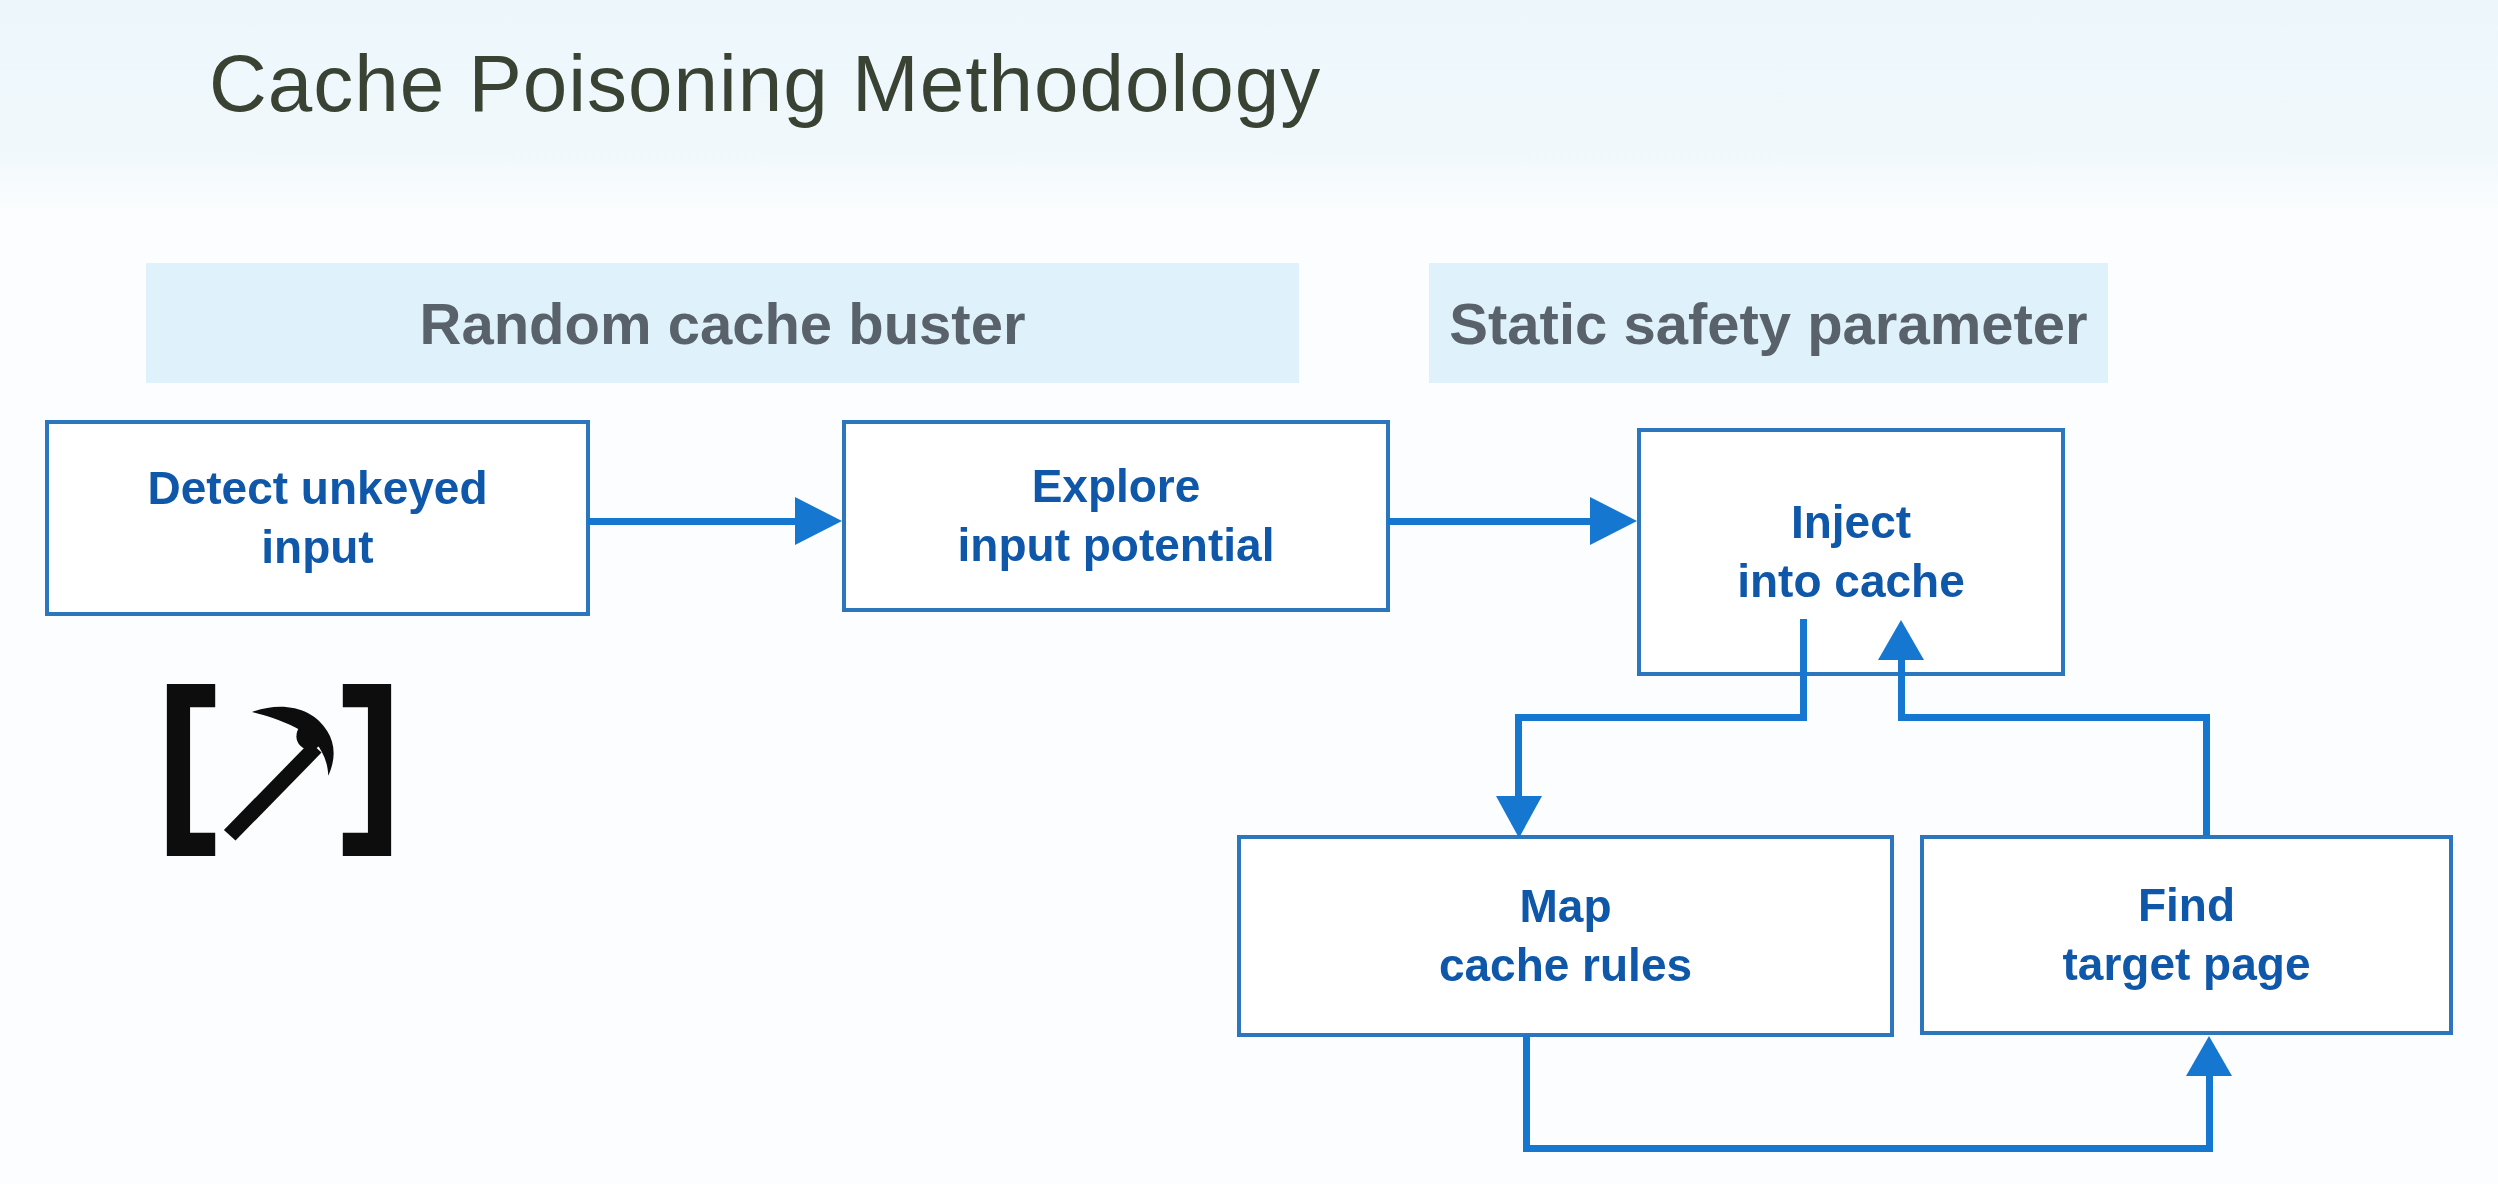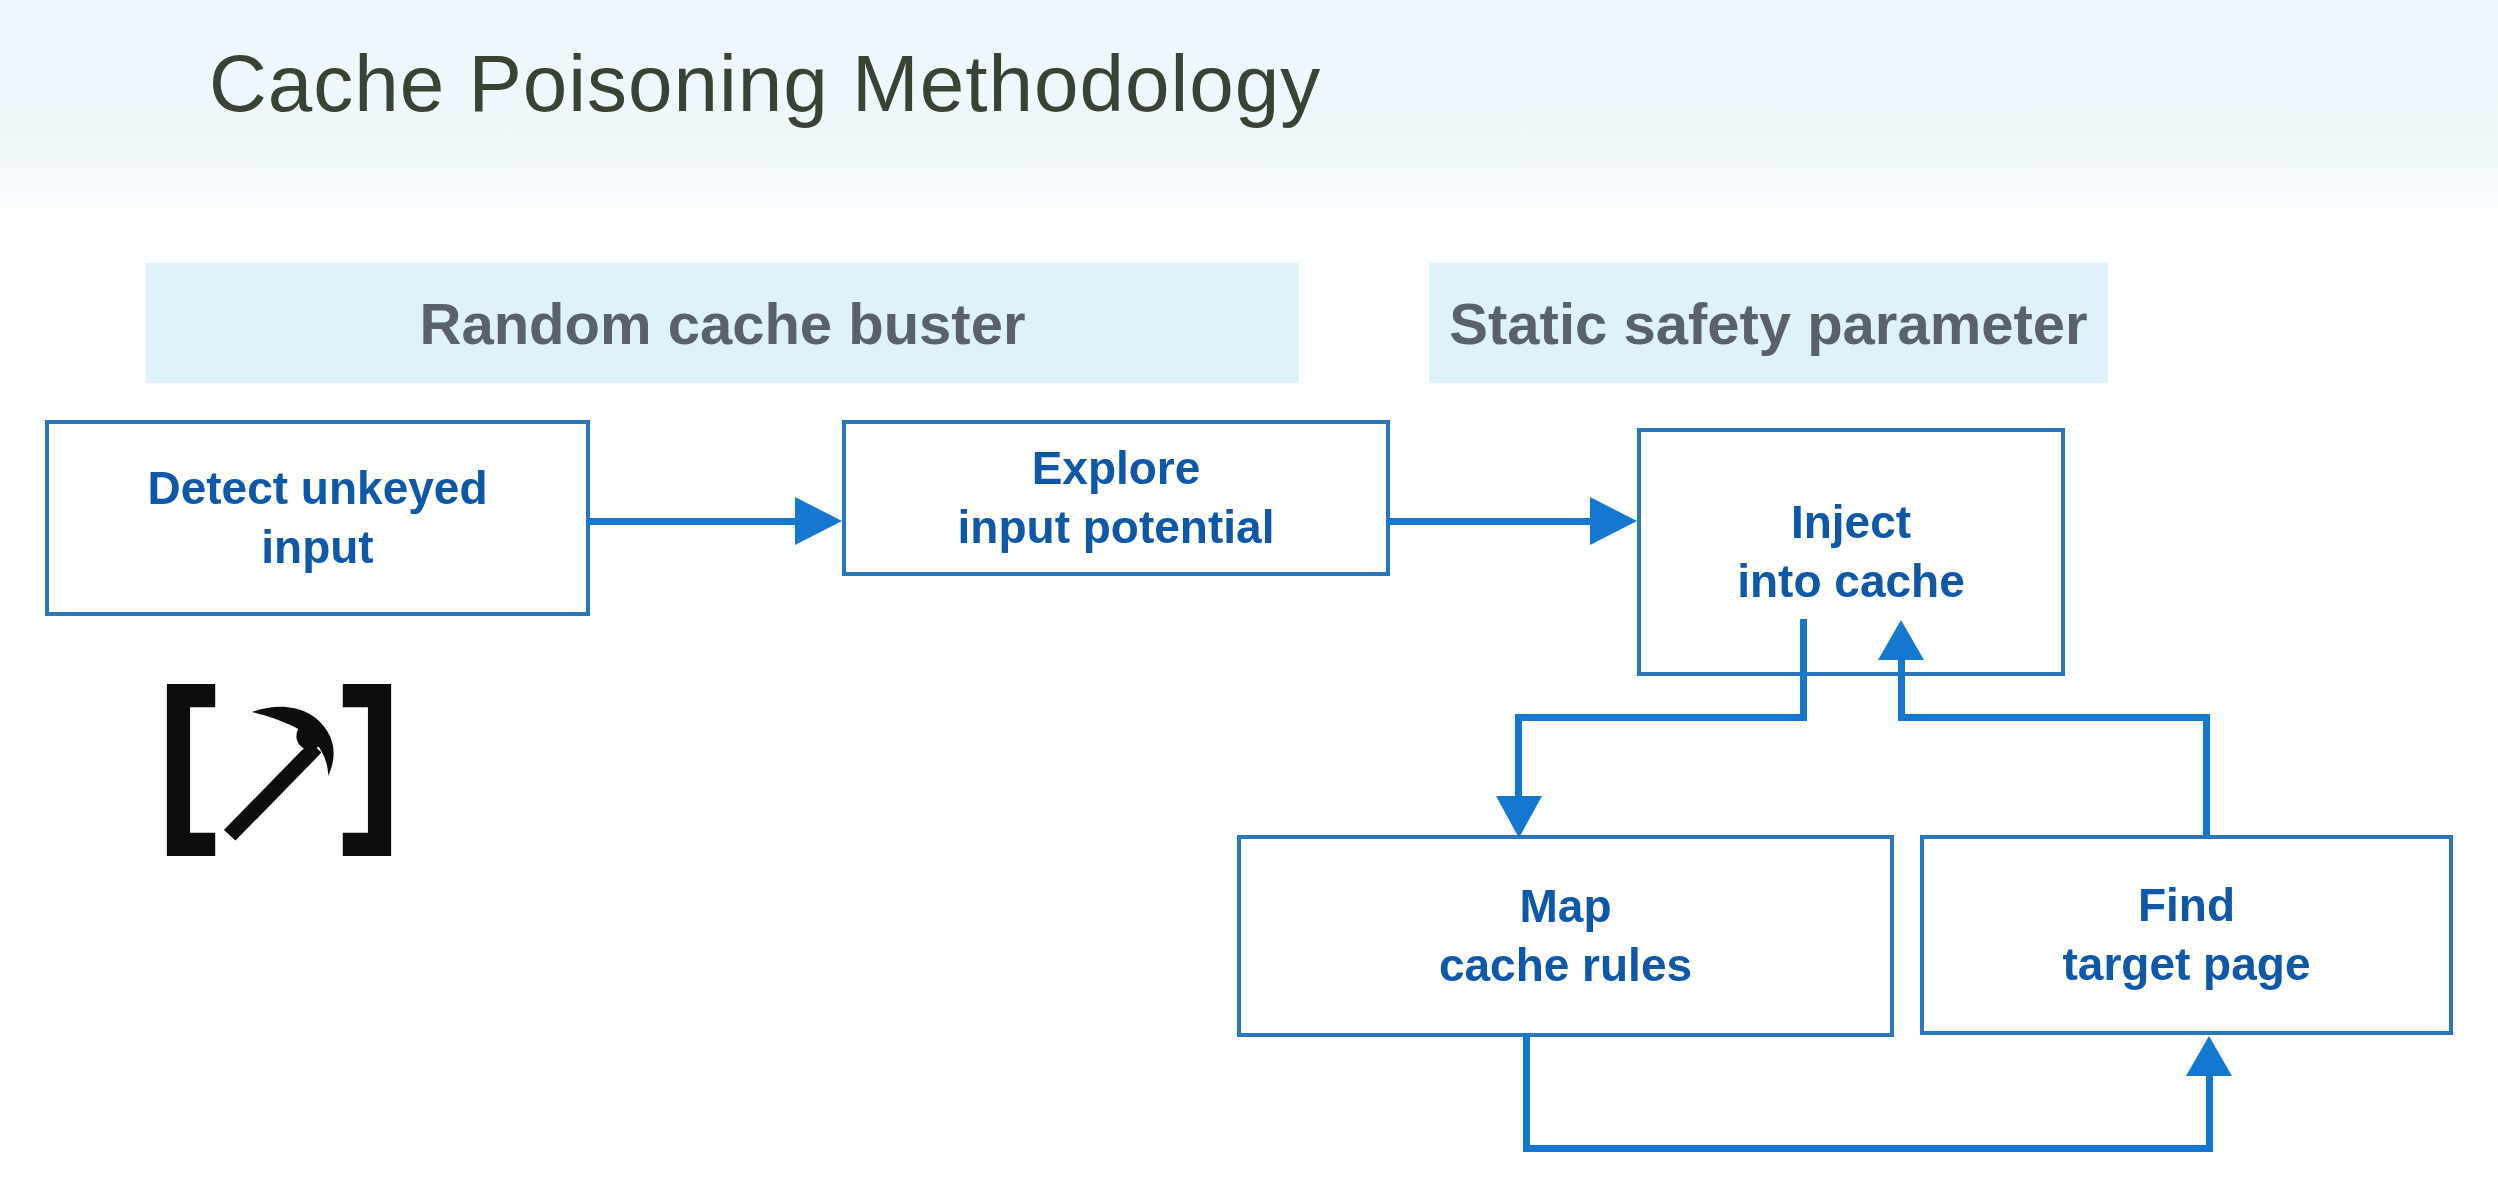--- a/index.html
+++ b/index.html
@@ -40,21 +40,21 @@
   #chip-static{left:1429px;width:679px;}
   .fbox{
     position:absolute;background:#ffffff;
     border:4px solid var(--box-border,#2b76bc);
     box-sizing:border-box;
     display:flex;flex-direction:column;align-items:center;justify-content:center;
     color:var(--box-text,#0f57a9);
     font-size:46px;font-weight:bold;line-height:1.28;text-align:center;
   }
   #box-detect {left:45px;  top:420px;width:545px;height:196px;}
-  #box-explore{left:842px; top:420px;width:548px;height:156px;}
+  #box-explore{left:842px; top:420px;width:548px;height:192px;}
   #box-inject {left:1637px;top:428px;width:428px;height:248px;}
   #box-map    {left:1237px;top:835px;width:657px;height:202px;}
   #box-find   {left:1920px;top:835px;width:533px;height:200px;}
   .seg{position:absolute;background:var(--accent-connector,#1577d0);}
   .tri{position:absolute;width:0;height:0;}
   .tri.right{
     border-top:24px solid transparent;border-bottom:24px solid transparent;
     border-left:47px solid var(--accent-connector,#1577d0);
   }
   .tri.down{

